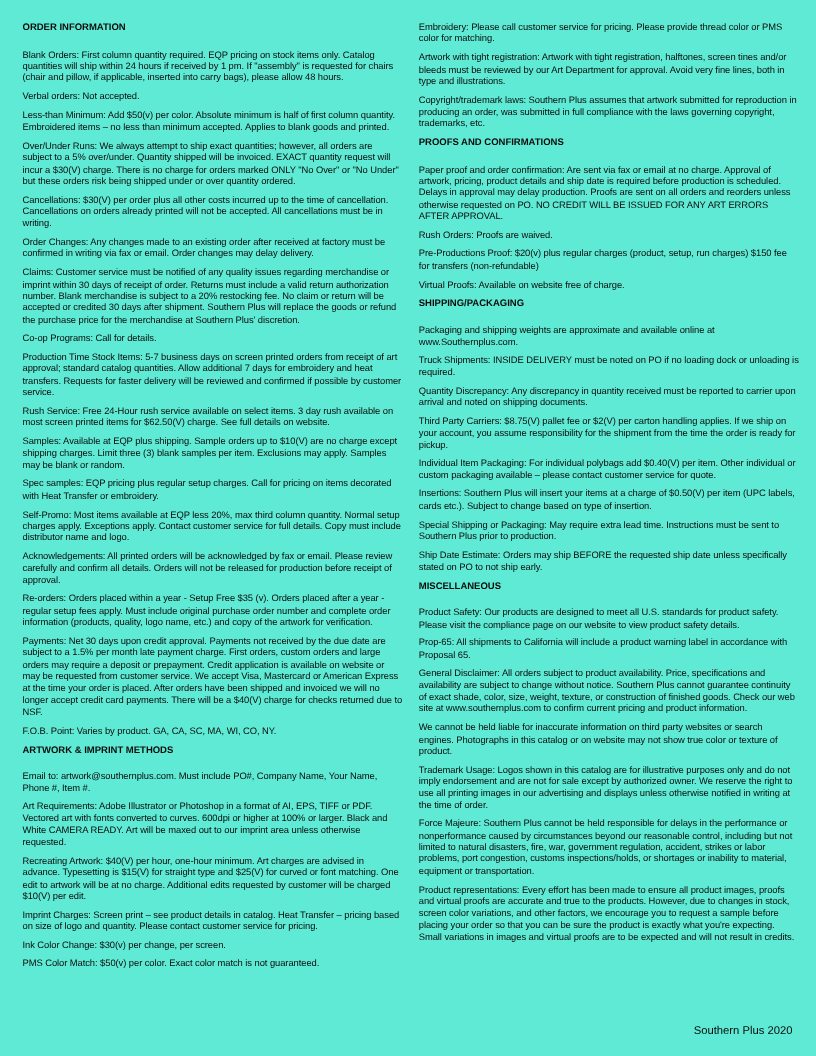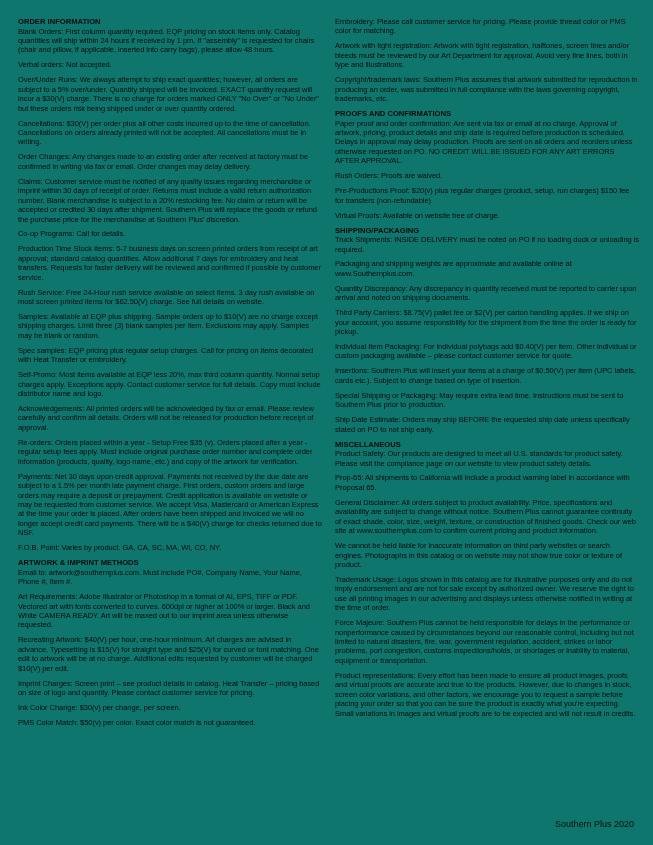--- a/index.html
+++ b/index.html
@@ -1,21 +1,21 @@
 <!DOCTYPE html>
 <html><head>
 <meta charset="utf-8">
 <style>
   * { margin: 0; padding: 0; box-sizing: border-box; }
   html, body { background: #ffffff; }
   .page {
     position: relative;
     width: 653px;
     height: 845px;
-    background: #0f766e;
+    background: #5eead4;
     font-family: "Liberation Sans", sans-serif;
     color: #0b0b0b;
     overflow: hidden;
   }
   .column {
     position: absolute;
     top: 17px;
     width: 304px;
     font-size: 7.5px;
     line-height: 1.26;
@@ -28,39 +28,40 @@
   .heading {
     font-size: 7.6px;
     font-weight: bold;
     margin: 5px 0 0 0;
     letter-spacing: 0;
   }
   .section:first-child .heading { margin-top: 0; }
   .para {
     margin: 0 0 5.5px 0;
   }
-  .heading + .para { margin-top: 0; }
+  .heading + .para { margin-top: 12px; }
   .footer {
     position: absolute;
     right: 19px;
     bottom: 16px;
     font-size: 9px;
     color: #0b0b0b;
     margin-top: 24px;
   }
 </style>
 </head>
 <body>
 
 <div class="page">
   <div class="column left" id="col-left">
       <div class="section">
         <div class="heading">ORDER INFORMATION</div>
         <div class="para">Blank Orders: First column quantity required. EQP pricing on stock items only. Catalog quantities will ship within 24 hours if received by 1 pm. If "assembly" is requested for chairs (chair and pillow, if applicable, inserted into carry bags), please allow 48 hours.</div>
         <div class="para">Verbal orders: Not accepted.</div>
+        <div class="para">Less-than Minimum: Add $50(v) per color. Absolute minimum is half of first column quantity. Embroidered items – no less than minimum accepted. Applies to blank goods and printed.</div>
         <div class="para">Over/Under Runs: We always attempt to ship exact quantities; however, all orders are subject to a 5% over/under. Quantity shipped will be invoiced. EXACT quantity request will incur a $30(V) charge. There is no charge for orders marked ONLY "No Over" or "No Under" but these orders risk being shipped under or over quantity ordered.</div>
         <div class="para">Cancellations: $30(V) per order plus all other costs incurred up to the time of cancellation. Cancellations on orders already printed will not be accepted. All cancellations must be in writing.</div>
         <div class="para">Order Changes: Any changes made to an existing order after received at factory must be confirmed in writing via fax or email. Order changes may delay delivery.</div>
         <div class="para">Claims: Customer service must be notified of any quality issues regarding merchandise or imprint within 30 days of receipt of order. Returns must include a valid return authorization number. Blank merchandise is subject to a 20% restocking fee. No claim or return will be accepted or credited 30 days after shipment. Southern Plus will replace the goods or refund the purchase price for the merchandise at Southern Plus' discretion.</div>
         <div class="para">Co-op Programs: Call for details.</div>
         <div class="para">Production Time Stock Items: 5-7 business days on screen printed orders from receipt of art approval; standard catalog quantities. Allow additional 7 days for embroidery and heat transfers. Requests for faster delivery will be reviewed and confirmed if possible by customer service.</div>
         <div class="para">Rush Service: Free 24-Hour rush service available on select items. 3 day rush available on most screen printed items for $62.50(V) charge. See full details on website.</div>
         <div class="para">Samples: Available at EQP plus shipping. Sample orders up to $10(V) are no charge except shipping charges. Limit three (3) blank samples per item. Exclusions may apply. Samples may be blank or random.</div>
         <div class="para">Spec samples: EQP pricing plus regular setup charges. Call for pricing on items decorated with Heat Transfer or embroidery.</div>
         <div class="para">Self-Promo: Most items available at EQP less 20%, max third column quantity. Normal setup charges apply. Exceptions apply. Contact customer service for full details. Copy must include distributor name and logo.</div>
@@ -87,22 +88,22 @@
       </div>
       <div class="section">
         <div class="heading">PROOFS AND CONFIRMATIONS</div>
         <div class="para">Paper proof and order confirmation: Are sent via fax or email at no charge. Approval of artwork, pricing, product details and ship date is required before production is scheduled. Delays in approval may delay production. Proofs are sent on all orders and reorders unless otherwise requested on PO. NO CREDIT WILL BE ISSUED FOR ANY ART ERRORS AFTER APPROVAL.</div>
         <div class="para">Rush Orders: Proofs are waived.</div>
         <div class="para">Pre-Productions Proof: $20(v) plus regular charges (product, setup, run charges) $150 fee for transfers (non-refundable)</div>
         <div class="para">Virtual Proofs: Available on website free of charge.</div>
       </div>
       <div class="section">
         <div class="heading">SHIPPING/PACKAGING</div>
+        <div class="para">Packaging and shipping weights are approximate and available online at www.Southernplus.com.</div>
         <div class="para">Truck Shipments: INSIDE DELIVERY must be noted on PO if no loading dock or unloading is required.</div>
-        <div class="para">Packaging and shipping weights are approximate and available online at www.Southernplus.com.</div>
         <div class="para">Quantity Discrepancy: Any discrepancy in quantity received must be reported to carrier upon arrival and noted on shipping documents.</div>
         <div class="para">Third Party Carriers: $8.75(V) pallet fee or $2(V) per carton handling applies. If we ship on your account, you assume responsibility for the shipment from the time the order is ready for pickup.</div>
         <div class="para">Individual Item Packaging: For individual polybags add $0.40(V) per item. Other individual or custom packaging available – please contact customer service for quote.</div>
         <div class="para">Insertions: Southern Plus will insert your items at a charge of $0.50(V) per item (UPC labels, cards etc.). Subject to change based on type of insertion.</div>
         <div class="para">Special Shipping or Packaging: May require extra lead time. Instructions must be sent to Southern Plus prior to production.</div>
         <div class="para">Ship Date Estimate: Orders may ship BEFORE the requested ship date unless specifically stated on PO to not ship early.</div>
       </div>
       <div class="section">
         <div class="heading">MISCELLANEOUS</div>
         <div class="para">Product Safety: Our products are designed to meet all U.S. standards for product safety. Please visit the compliance page on our website to view product safety details.</div>

